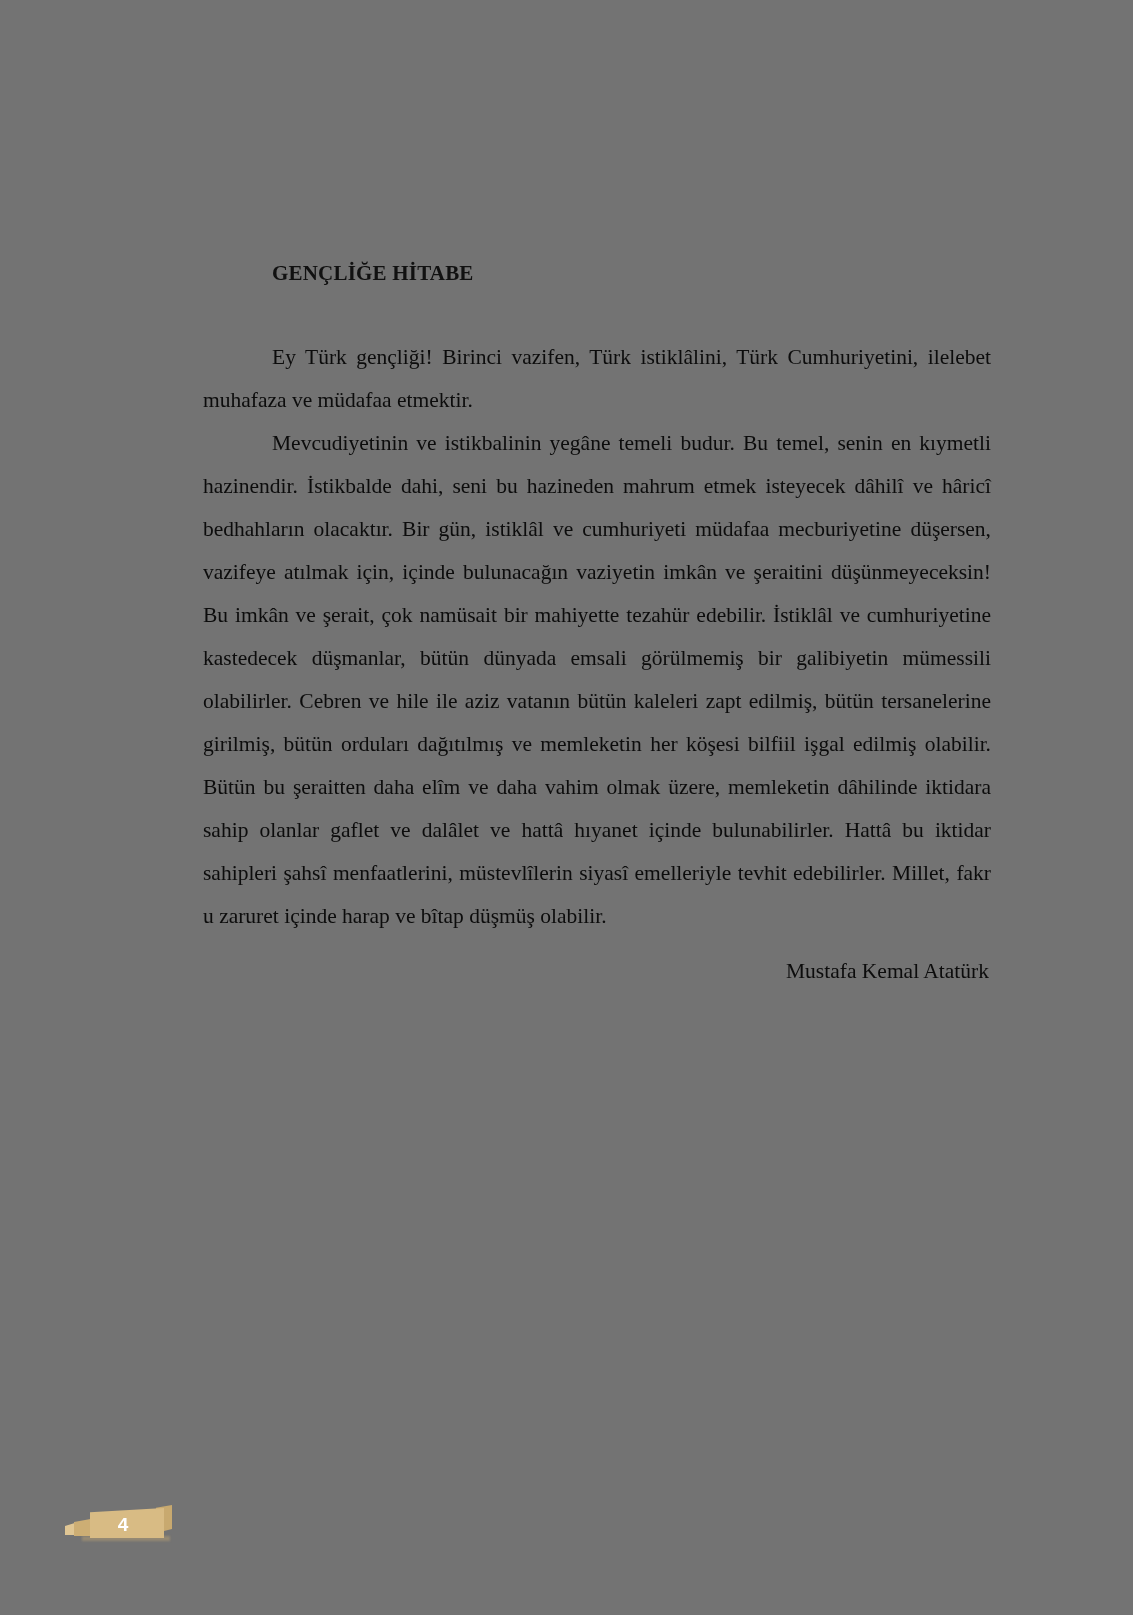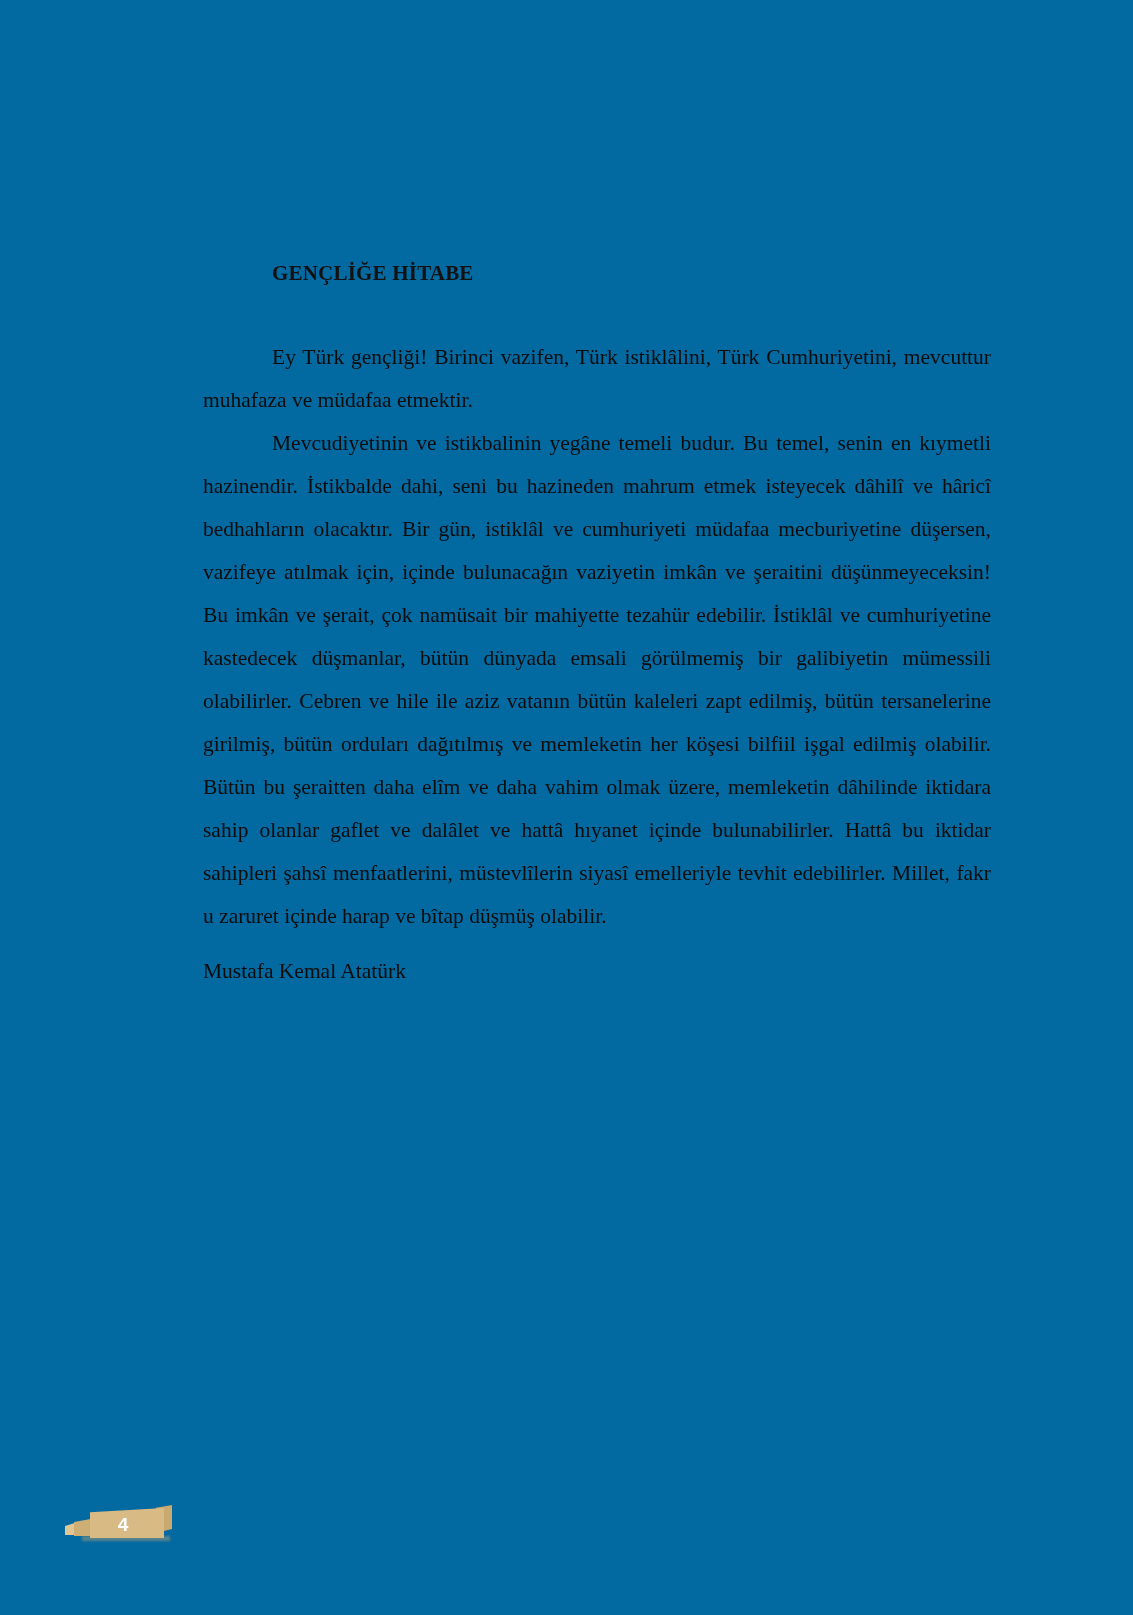--- a/index.html
+++ b/index.html
@@ -8,21 +8,21 @@
     background: #ffffff;
   }
   body {
     font-family: "Liberation Serif", "DejaVu Serif", serif;
     color: #000000;
   }
   .page {
     position: relative;
     width: 1133px;
     height: 1615px;
-    background: #0369a1;
+    background: #737373;
     overflow: hidden;
   }
   .content {
     position: absolute;
     left: 203px;
     top: 258px;
     width: 788px;
   }
   .doc-title {
     font-size: 21px;
@@ -43,21 +43,21 @@
     text-justify: inter-word;
     text-indent: 69px;
     color: #0c0c0c;
     hyphens: none;
     -webkit-hyphens: none;
   }
   .signature {
     margin-top: 12px;
     font-size: 21.5px;
     line-height: 43px;
-    text-align: left;
+    text-align: right;
     color: #0c0c0c;
     padding-right: 2px;
   }
 
   
   .page-badge {
     position: absolute;
     left: 62px;
     top: 1496px;
     width: 118px;
@@ -125,21 +125,21 @@
 <body>
 
 <div class="page">
 
   <div class="content">
 
     <h1 class="doc-title">GENÇLİĞE HİTABE</h1>
 
     <div class="body-block">
 
-      <p class="para">Ey Türk gençliği! Birinci vazifen, Türk istiklâlini, Türk Cumhuriyetini, mevcuttur muhafaza ve müdafaa etmektir.</p>
+      <p class="para">Ey Türk gençliği! Birinci vazifen, Türk istiklâlini, Türk Cumhuriyetini, ilelebet muhafaza ve müdafaa etmektir.</p>
 
       <p class="para">Mevcudiyetinin ve istikbalinin yegâne temeli budur. Bu temel, senin en kıymetli hazinendir. İstikbalde dahi, seni bu hazineden mahrum etmek isteyecek dâhilî ve hâricî bedhahların olacaktır. Bir gün, istiklâl ve cumhuriyeti müdafaa mecburiyetine düşersen, vazifeye atılmak için, içinde bulunacağın vaziyetin imkân ve şeraitini düşünmeyeceksin! Bu imkân ve şerait, çok namüsait bir mahiyette tezahür edebilir. İstiklâl ve cumhuriyetine kastedecek düşmanlar, bütün dünyada emsali görülmemiş bir galibiyetin mümessili olabilirler. Cebren ve hile ile aziz vatanın bütün kaleleri zapt edilmiş, bütün tersanelerine girilmiş, bütün orduları dağıtılmış ve memleketin her köşesi bilfiil işgal edilmiş olabilir. Bütün bu şeraitten daha elîm ve daha vahim olmak üzere, memleketin dâhilinde iktidara sahip olanlar gaflet ve dalâlet ve hattâ hıyanet içinde bulunabilirler. Hattâ bu iktidar sahipleri şahsî menfaatlerini, müstevlîlerin siyasî emelleriyle tevhit edebilirler. Millet, fakr u zaruret içinde harap ve bîtap düşmüş olabilir.</p>
 
 
       <div class="signature">Mustafa Kemal Atatürk</div>
 
     </div>
   </div>
 
   <div class="page-badge">

